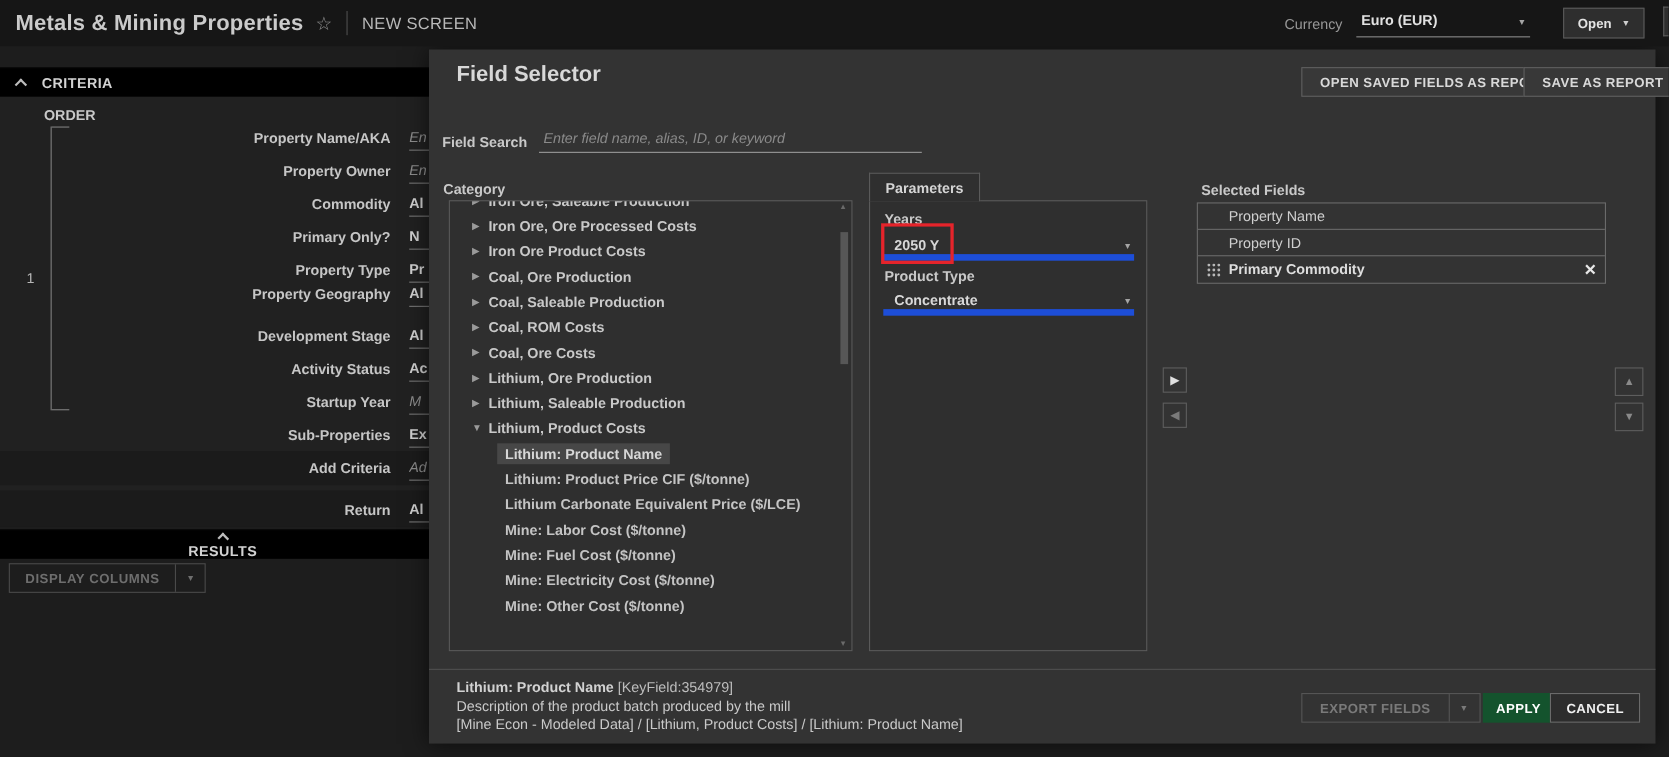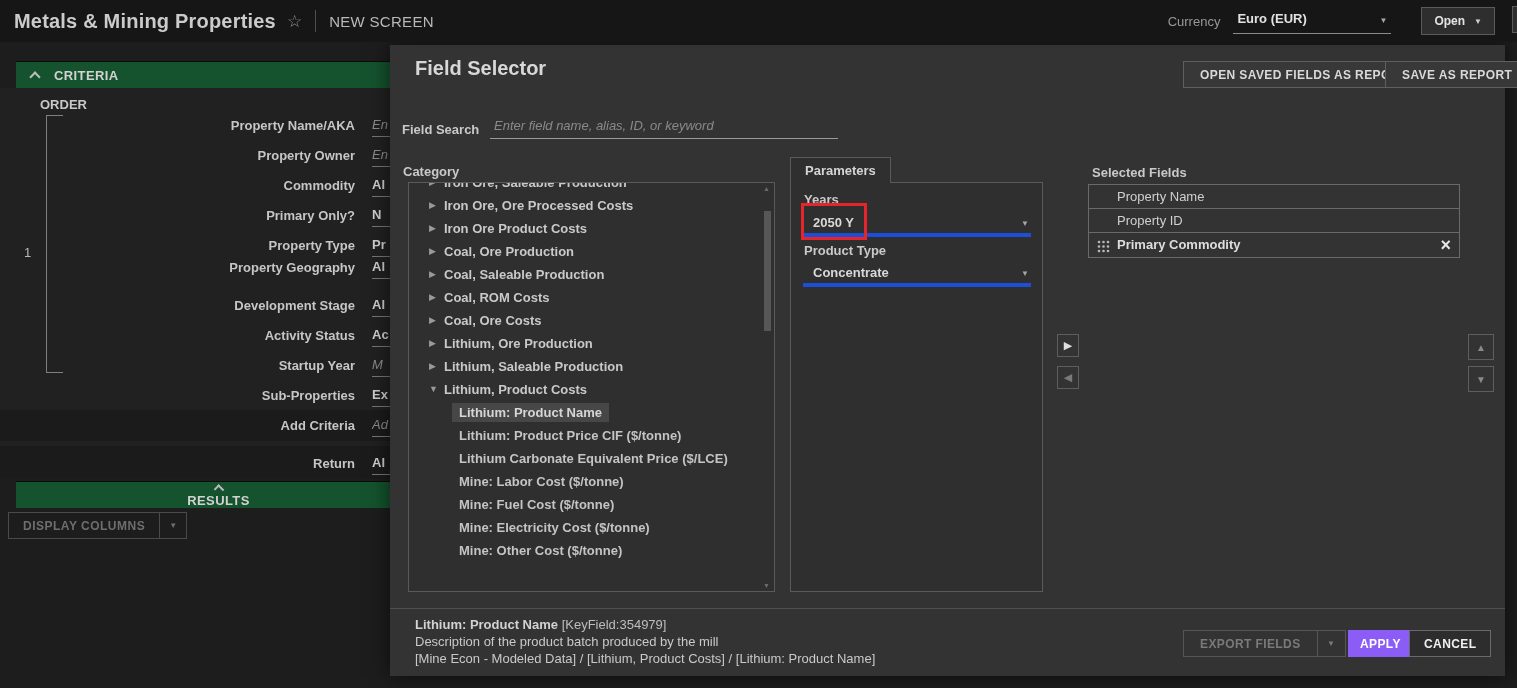--- a/index.html
+++ b/index.html
@@ -20,21 +20,21 @@
   .currency-value { position:absolute; left:4px; top:3px; font-size:13px; font-weight:bold; color:#e2e2e2; white-space:nowrap; }
   .dd-arrow { position:absolute; right:4px; top:8px; font-size:8px; color:#a5a5a5; }
   .open-btn { margin-left:30px; margin-right:22px; height:28px; background:#2e2e2e; border:1px solid #5a5a5a;
               display:flex; align-items:center; padding:0 12px; cursor:pointer; white-space:nowrap; }
   .open-btn .lbl { font-size:12px; font-weight:bold; color:#e3e3e3; }
   .open-btn .car { font-size:8px; color:#cfcfcf; margin-left:9px; }
   .edge-sliver { position:absolute; right:0; top:6px; width:5px; height:27px; background:#2e2e2e; border:1px solid #5a5a5a; border-right:none; }
 
   
   .sidebar { position:absolute; left:0; top:42px; width:390px; height:646px; z-index:1; overflow:hidden; }
-  .sec-header { position:absolute; left:16px; width:100%; height:27px; background:#14532d; border-top:1px solid #0c0c0c;
+  .sec-header { position:absolute; left:0; width:100%; height:27px; background:#000000; border-top:1px solid #0c0c0c;
                 display:flex; align-items:center; cursor:pointer; }
   .sec-header .chev { width:8px; height:8px; border-left:2px solid #bdbdbd; border-top:2px solid #bdbdbd;
                       transform:rotate(45deg); margin-left:15px; margin-top:4px; }
   .sec-header .txt { margin-left:15px; font-size:13px; font-weight:bold; color:#d2d2d2; letter-spacing:.4px; }
   .crit-body { position:absolute; left:0; top:46px; width:100%; height:364px; background:#212121; }
   .band { position:absolute; left:0; width:100%; background:#1b1b1b; }
   .order-label { position:absolute; left:40px; top:55px; font-size:13px; font-weight:bold; color:#c9c9c9; }
   .bracket { position:absolute; left:46px; top:73px; width:16px; height:258px; border-left:1px solid #7f7f7f; }
   .bracket::before { content:""; position:absolute; left:0; top:0; width:16px; border-top:1px solid #7f7f7f; }
   .bracket::after  { content:""; position:absolute; left:0; bottom:0; width:16px; border-bottom:1px solid #7f7f7f; }
@@ -77,21 +77,21 @@
   .vscroll .up { position:absolute; top:2px; left:2px; font-size:7px; color:#6a6a6a; cursor:pointer; }
   .vscroll .dn { position:absolute; bottom:2px; left:2px; font-size:7px; color:#6a6a6a; cursor:pointer; }
   .vscroll .thumb { position:absolute; left:3px; top:28px; width:7px; height:120px; background:#575757; cursor:grab; }
 
   .params-tab { position:absolute; left:400px; top:112px; height:26px; padding:0 14px; background:#2f2f2f;
                 border:1px solid #5a5a5a; border-bottom:none; display:flex; align-items:center; z-index:2;
                 font-size:13px; font-weight:bold; color:#d5d5d5; cursor:pointer; }
   .params-panel { position:absolute; left:400px; top:137px; width:253px; height:410px; border:1px solid #5a5a5a;
                   background:#2f2f2f; }
   .p-label { position:absolute; left:13px; font-size:13px; font-weight:bold; color:#c9c9c9; }
-  .p-dd { position:absolute; left:12px; width:228px; height:28px; border-bottom:4px solid #1d4ed8; cursor:pointer; }
+  .p-dd { position:absolute; left:12px; width:228px; height:28px; border-bottom:6px solid #1d4ed8; cursor:pointer; }
   .p-dd .val { position:absolute; left:10px; top:6px; font-size:13px; font-weight:bold; color:#d8d8d8; white-space:nowrap; }
   .p-dd .arr { position:absolute; right:2px; top:10px; font-size:8px; color:#a5a5a5; }
   .red-box { position:absolute; left:10px; top:20px; width:66px; height:37px; border:3px solid #e5242b; z-index:5; pointer-events:none; }
 
   .sq-btn { position:absolute; border:1px solid #5e5e5e; background:transparent; display:flex; align-items:center;
             justify-content:center; cursor:pointer; }
   .mv { left:667px; width:22px; height:23px; font-size:11px; }
   .ud { left:1078px; width:26px; height:26px; font-size:10px; }
 
   .sel-label { position:absolute; left:702px; top:120px; font-size:13px; font-weight:bold; color:#c9c9c9; }
@@ -106,21 +106,21 @@
   .dlg-divider { position:absolute; left:0; top:563px; width:100%; border-top:1px solid #4f4f4f; }
   .info { position:absolute; left:25px; top:571px; font-size:13px; color:#c9c9c9; line-height:17px; }
   .info .fname { font-weight:bold; color:#d2d2d2; }
   .info .kf { color:#bdbdbd; }
   .footer-btn { position:absolute; top:585px; height:27px; display:flex; align-items:center;
                 font-size:12px; font-weight:bold; letter-spacing:.4px; cursor:pointer; white-space:nowrap; }
   .export { left:793px; border:1px solid #555; color:#7a7a7a; padding:0; }
   .export .seg1 { padding:0 16px; }
   .export .seg2 { width:28px; height:100%; border-left:1px solid #555; display:flex; align-items:center;
                   justify-content:center; font-size:8px; }
-  .apply { left:958px; background:#8b5cf6; color:#ffffff; padding:0 12px; }
+  .apply { left:958px; background:#14532d; color:#ffffff; padding:0 12px; }
   .cancel { left:1019px; background:#2d2d2d; border:1px solid #6a6a6a; color:#f0f0f0; padding:0 14px; }
 </style>
 </head>
 <body>
 
 <div class="app">
 
   <div class="topbar">
     <div class="app-title">Metals &amp; Mining Properties</div>
     <div class="star">☆</div>

